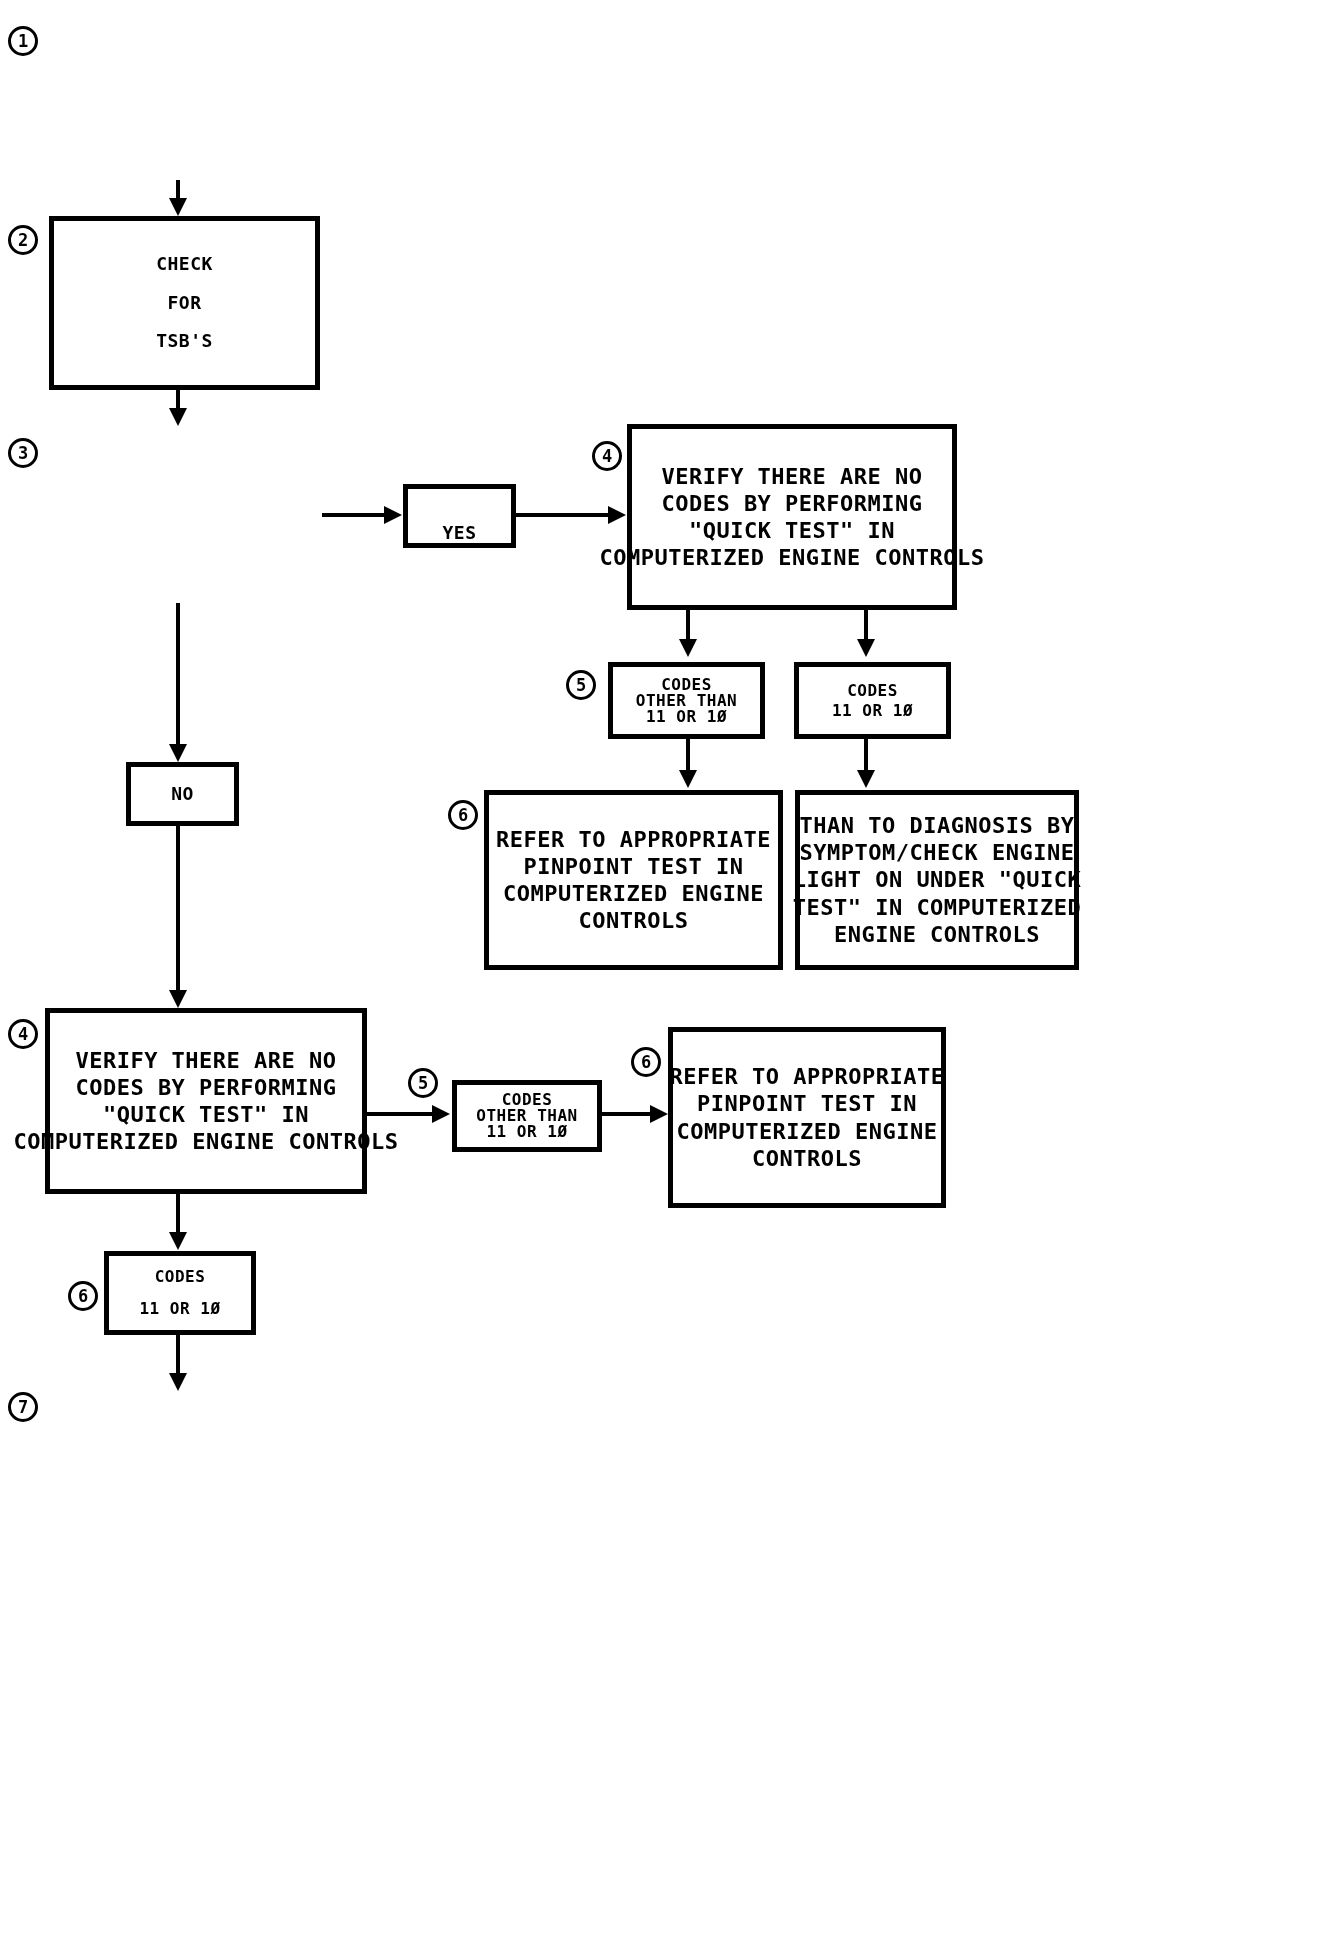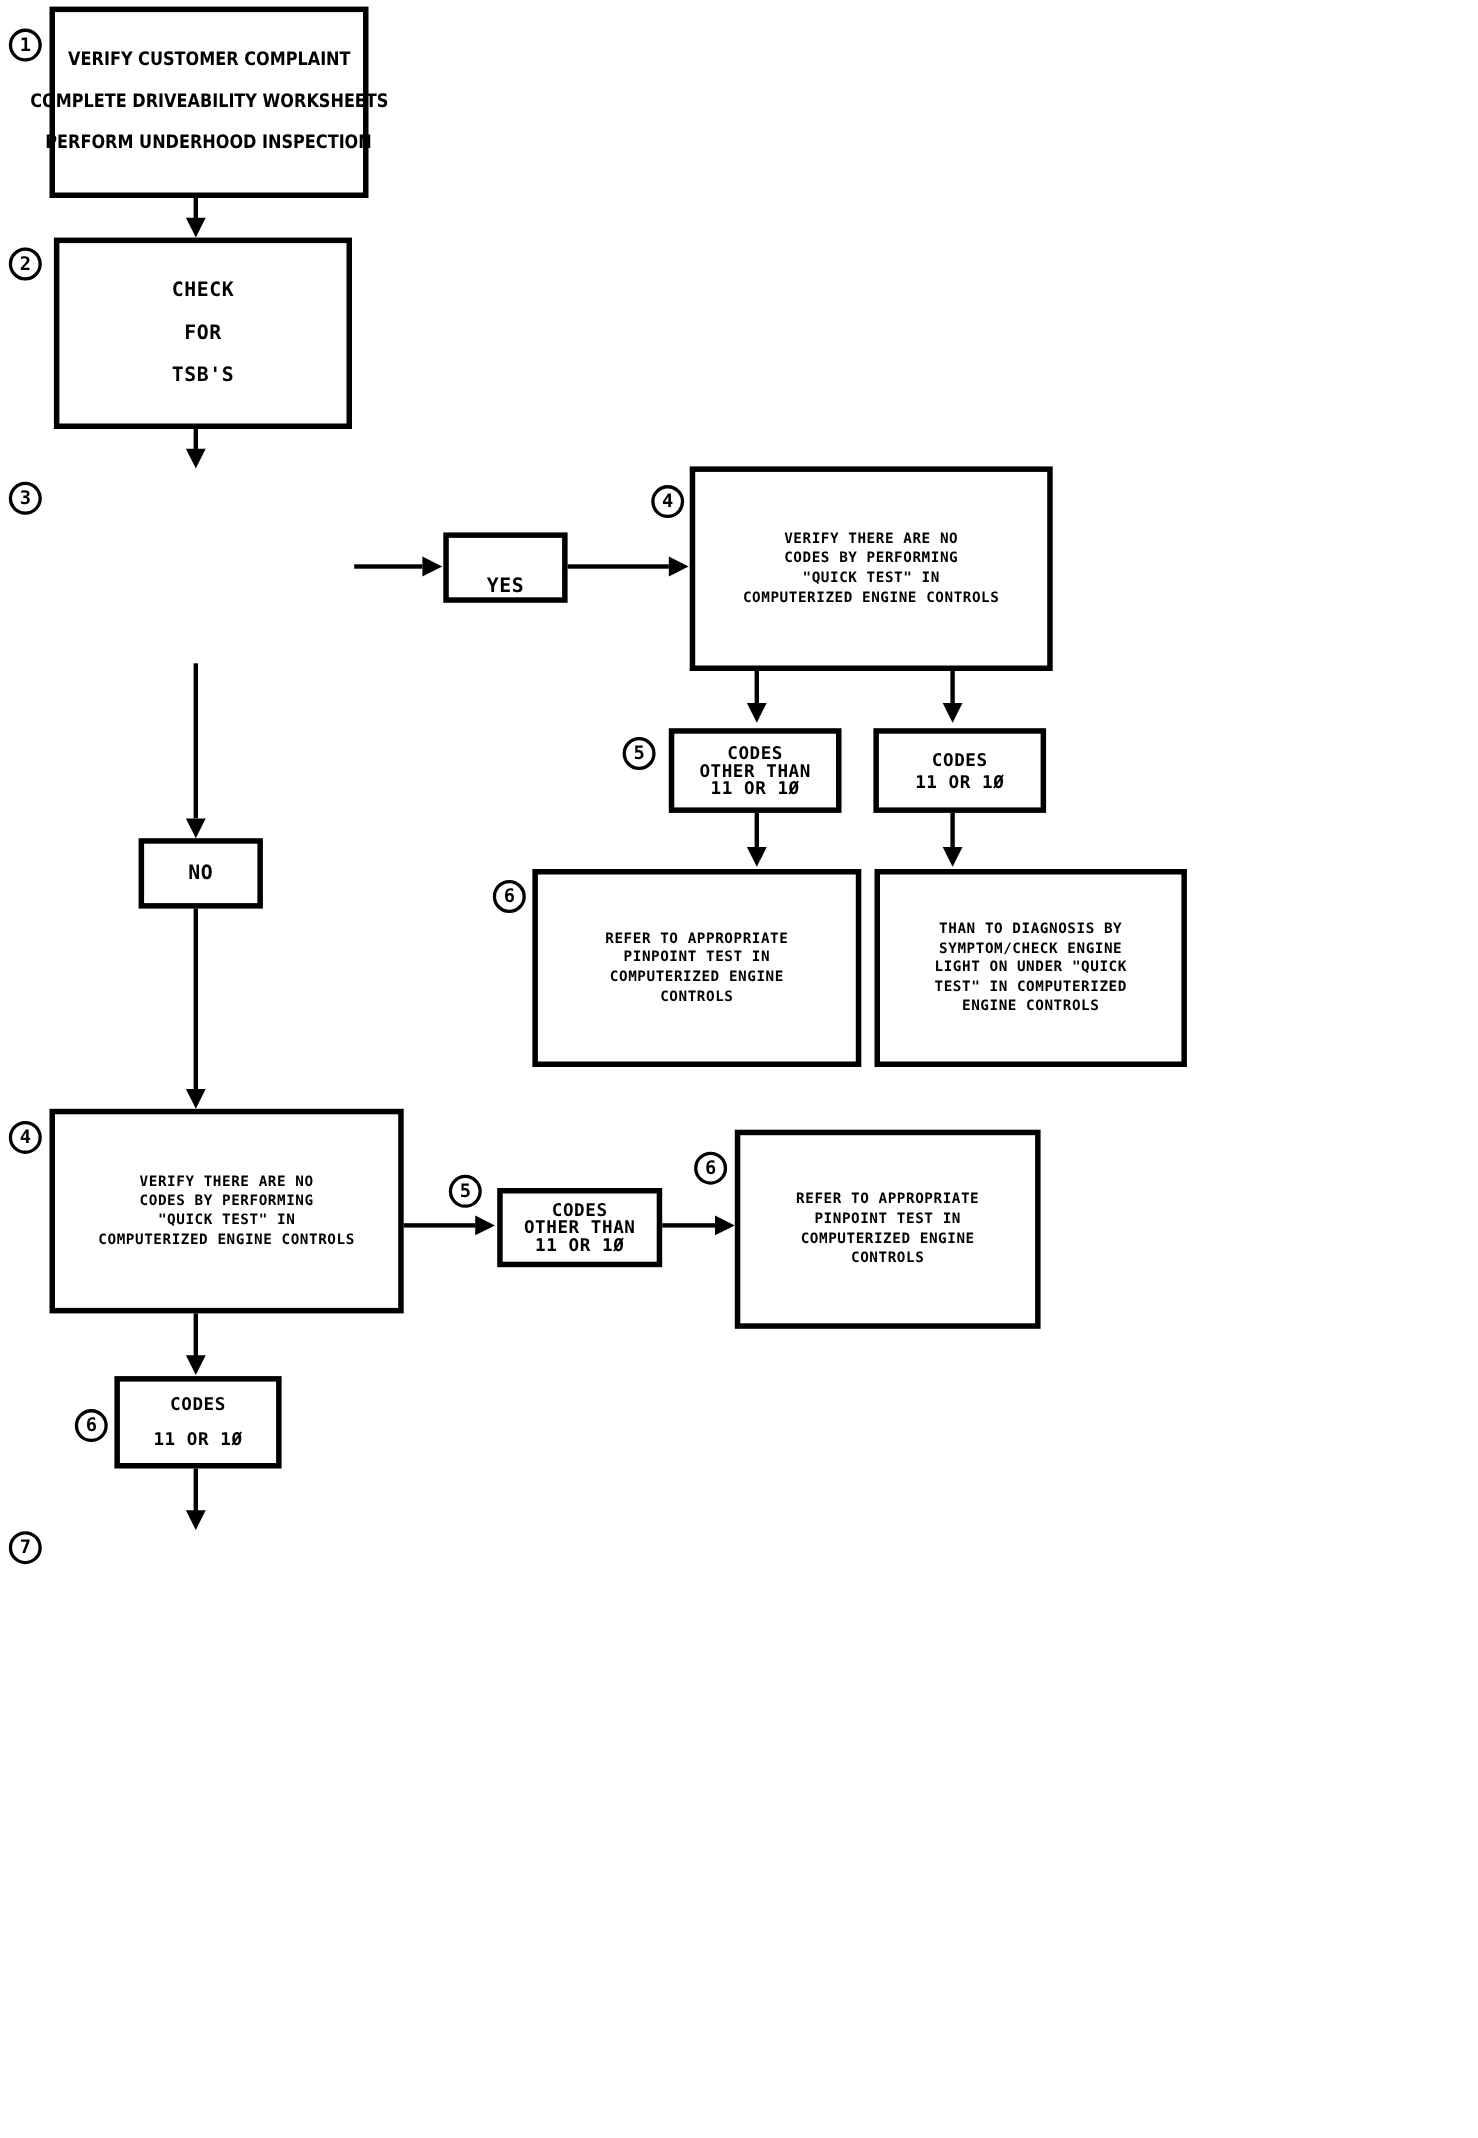--- a/index.html
+++ b/index.html
@@ -41,21 +41,21 @@
     letter-spacing: 0px;
     transform: scaleX(0.86);
     transform-origin: center;
     line-height: 1.05;
   }
   .t-mono .ln {
     font-size: 18px;
     line-height: 1.05;
   }
   .t-mono-sm .ln {
-    font-size: 13px;
+    font-size: 22px;
     line-height: 1.05;
   }
   .t-mono-xs .ln {
     font-size: 16px;
     line-height: 1.0;
   }
   .gap-lg .ln { margin: 10px 0; }
   .gap-md .ln { margin: 8px 0; }
   .gap-sm .ln { margin: 2px 0; }
   .gap-xs .ln { margin: 0; }
@@ -105,25 +105,20 @@
     border-bottom: 9px solid transparent;
     border-left: 18px solid #000000;
   }
 </style>
 </head>
 <body>
 
 <div id="canvas">
 
   <div class="marker" style="left:8px; top:26px;">1</div>
-  <div class="box t-cond gap-lg" style="left:45px; top:6px; width:290px; height:174px;">
-    <span class="ln">VERIFY CUSTOMER COMPLAINT</span>
-    <span class="ln">COMPLETE DRIVEABILITY WORKSHEETS</span>
-    <span class="ln">PERFORM UNDERHOOD INSPECTION</span>
-  </div>
 
   <div class="vline" style="left:176px; top:180px; height:26px;"></div>
   <div class="arrow-down" style="left:169px; top:198px;"></div>
 
   <div class="marker" style="left:8px; top:225px;">2</div>
   <div class="box t-mono gap-lg" style="left:49px; top:216px; width:271px; height:174px;">
     <span class="ln">CHECK</span>
     <span class="ln">FOR</span>
     <span class="ln">TSB'S</span>
   </div>

